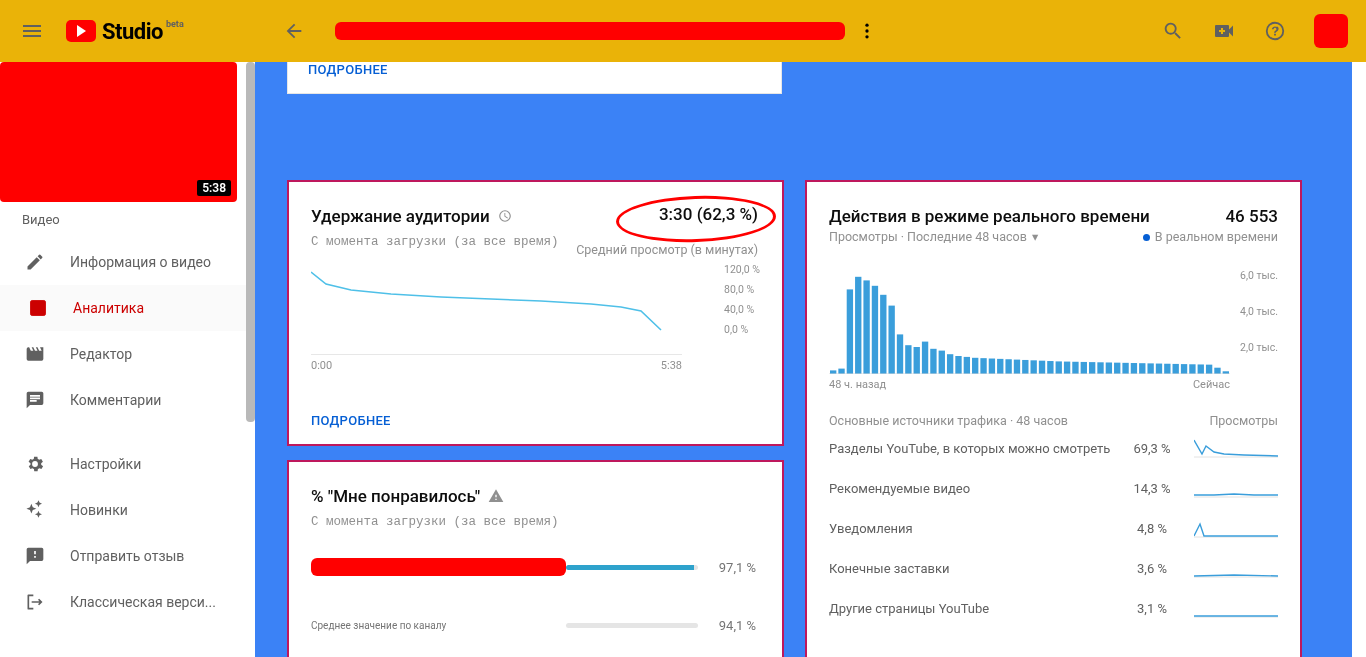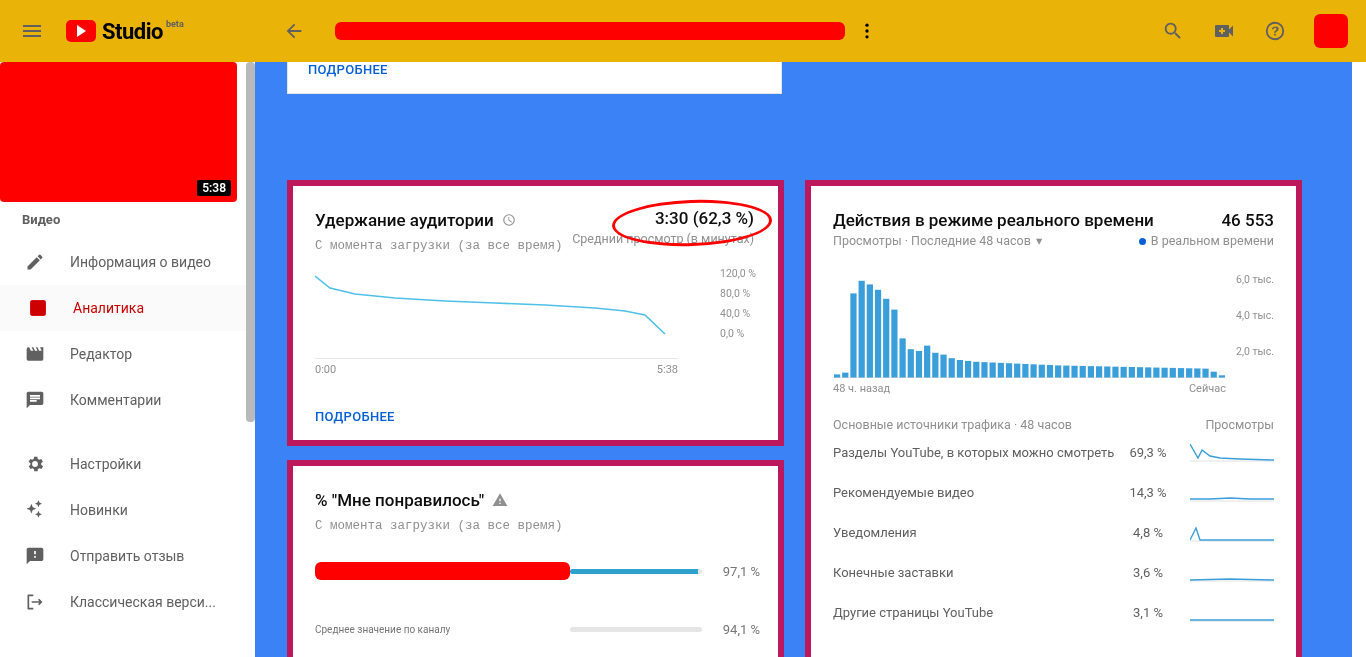--- a/index.html
+++ b/index.html
@@ -102,21 +102,20 @@
     background: #000;
     color: #fff;
     font-size: 12px;
     font-weight: 600;
     padding: 1px 5px;
     border-radius: 2px;
   }
   .thumb-label {
     font-size: 13px; color: #606060;
     padding: 4px 0 12px 22px;
-    font-weight: bold;
   }
 
   .nav-item {
     height: 46px;
     display: flex; align-items: center;
     padding-left: 24px;
     gap: 24px;
     font-size: 14px;
     color: #606060;
     cursor: pointer;
@@ -161,21 +160,21 @@
   .learn-more {
     color: #065fd4;
     font-size: 13px;
     font-weight: 500;
     letter-spacing: 0.3px;
   }
 
   .card {
     position: absolute;
     background: #fff;
-    border: 6px solid #be185d;
+    border: 2px solid #be185d;
     padding: 24px 22px 18px 22px;
   }
   .card-retention {
     top: 118px; left: 32px;
     width: 497px; height: 266px;
   }
   .card-likes {
     top: 398px; left: 32px;
     width: 497px; height: 234px;
   }
@@ -191,21 +190,21 @@
   .card .sub {
     font-size: 12.5px; color: #909090;
     margin-top: 9px;
     font-family: Liberation Mono, monospace;
   }
   .metric-right {
     position: absolute; top: 22px; right: 24px;
     text-align: right;
   }
   .metric-right .big { font-size: 17px; font-weight: 500; color: #0d0d0d; }
-  .metric-right .sub2 { font-size: 12.5px; color: #909090; margin-top: 3px; }
+  .metric-right .sub2 { font-size: 12.5px; color: #909090; margin-top: 18px; }
 
   .ring-annot {
     position: absolute;
     top: 14px; right: 6px;
     width: 160px; height: 46px;
     border: 3px solid #ff0000;
     border-radius: 50%;
     transform: rotate(-2deg);
     pointer-events: none;
   }

